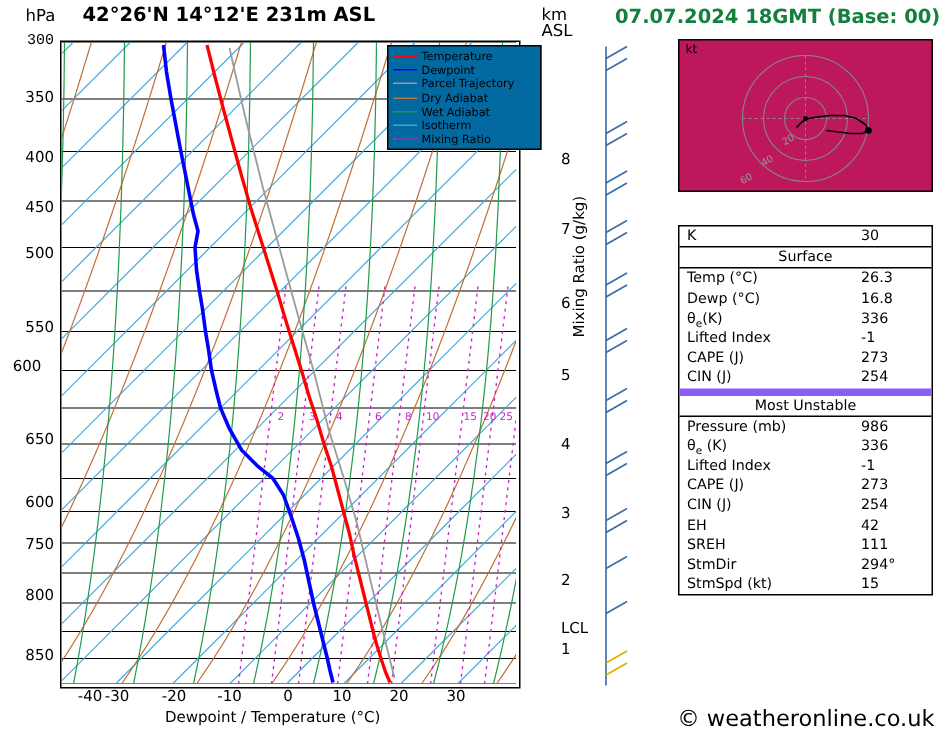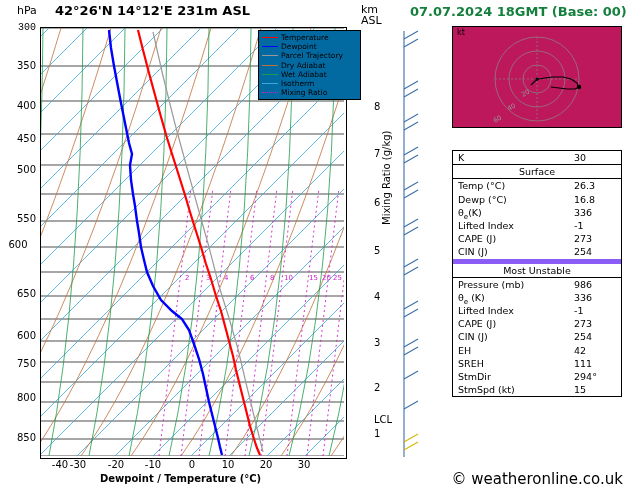--- a/index.html
+++ b/index.html
@@ -26,21 +26,21 @@
   #plotsvg{position:absolute;left:0;top:0;}
   
   .ylab{
     position:absolute;left:0;width:36px;text-align:right;
     font-size:10px;color:#000;
   }
   .xlab{
     position:absolute;top:459px;font-size:10px;color:#000;text-align:center;width:30px;
   }
   #xaxis-title{
-    left:100px;top:473px;font-size:10px;color:#000;font-weight:bold;
+    left:110px;top:473px;font-size:10px;color:#000;
   }
   
   .kmlab{position:absolute;font-size:10px;color:#000;}
   #lcl-label{font-size:10px;color:#000;}
   #mixing-title{
     position:absolute;left:381px;top:225px;font-size:10px;color:#000;
     transform:rotate(-90deg);transform-origin:left top;white-space:nowrap;
   }
   
   #legend{

